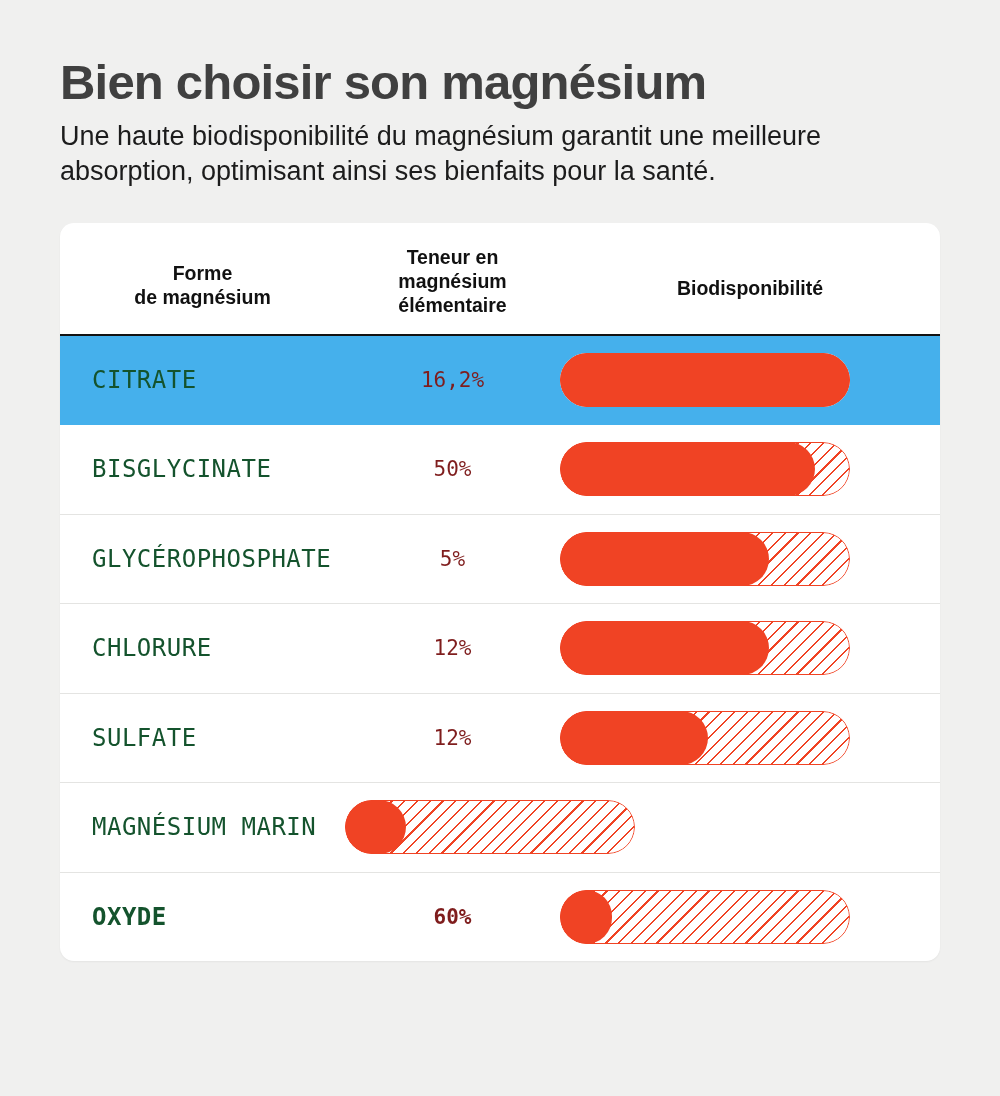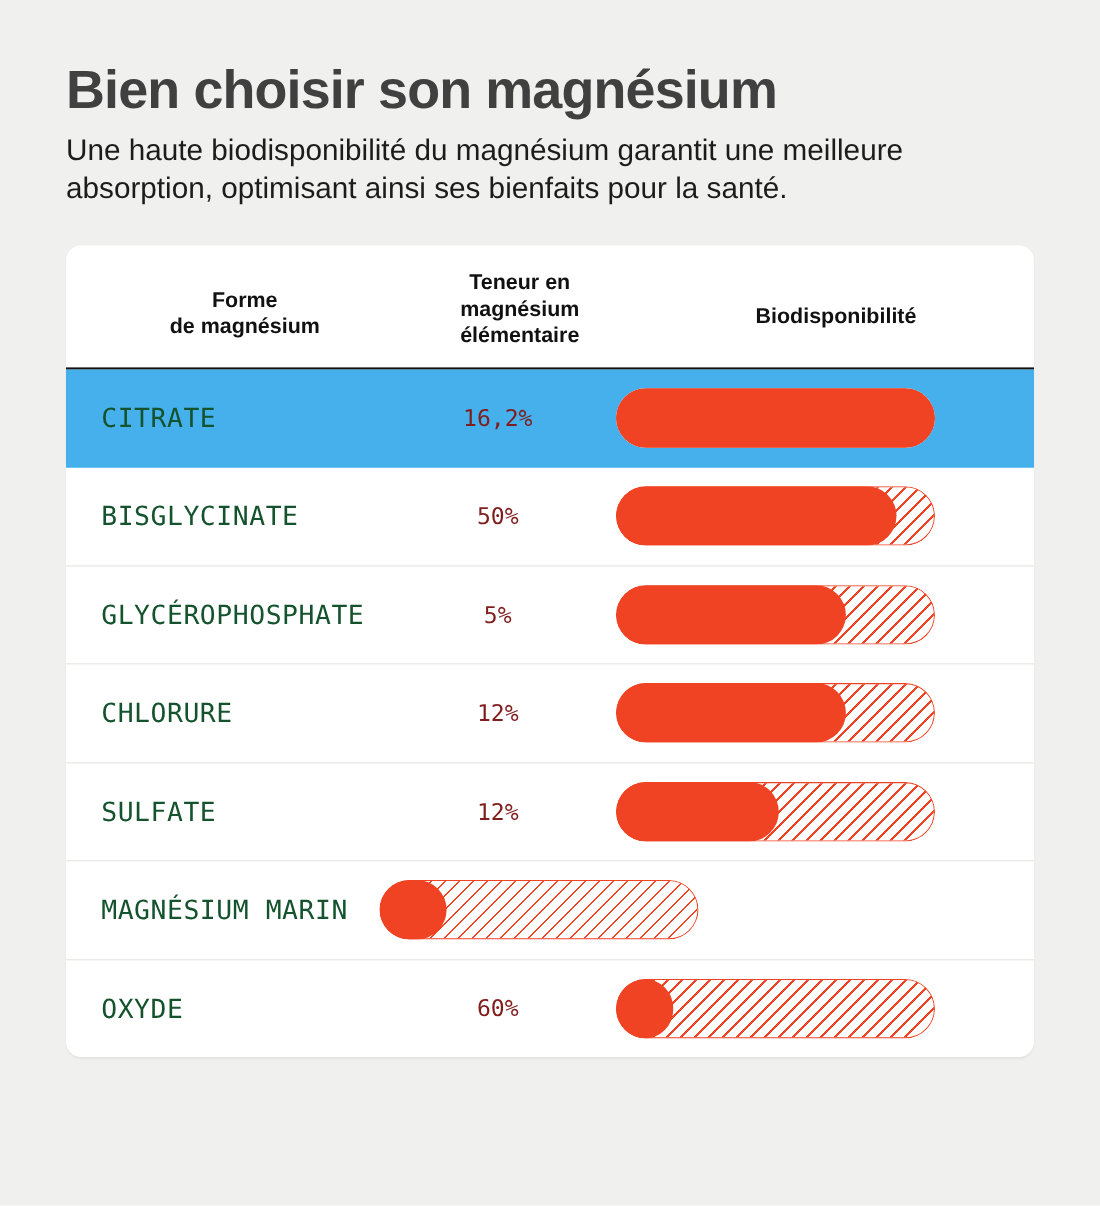--- a/index.html
+++ b/index.html
@@ -59,32 +59,32 @@
   .th {
     text-align: center;
     font-size: 19.5px;
     font-weight: 700;
     line-height: 1.24;
     color: #111111;
     padding: 0 8px;
     box-sizing: border-box;
   }
   .th-teneur { padding-top: 0; }
-  .th-form   { padding-top: 16px; margin-left: 20px; }
+  .th-form   { padding-top: 16px; }
   .th-bio    { padding-top: 31px; }
 
   
   .row {
     display: flex;
     align-items: center;
     height: 88.5px;
     border-bottom: 1px solid #e4e4e2;
     position: relative;
   }
-  .row:last-child { border-bottom: none; }
+  .row:last-child { border-bottom: none; font-weight: bold; }
   .row.highlight {
     background: #45b0ec;
     border-bottom: 1px solid #45b0ec;
   }
   .cell-form {
     width: 285px;
     flex: 0 0 285px;
     box-sizing: border-box;
     padding-left: 32px;
     font-family: "DejaVu Sans Mono", "Liberation Mono", monospace;

